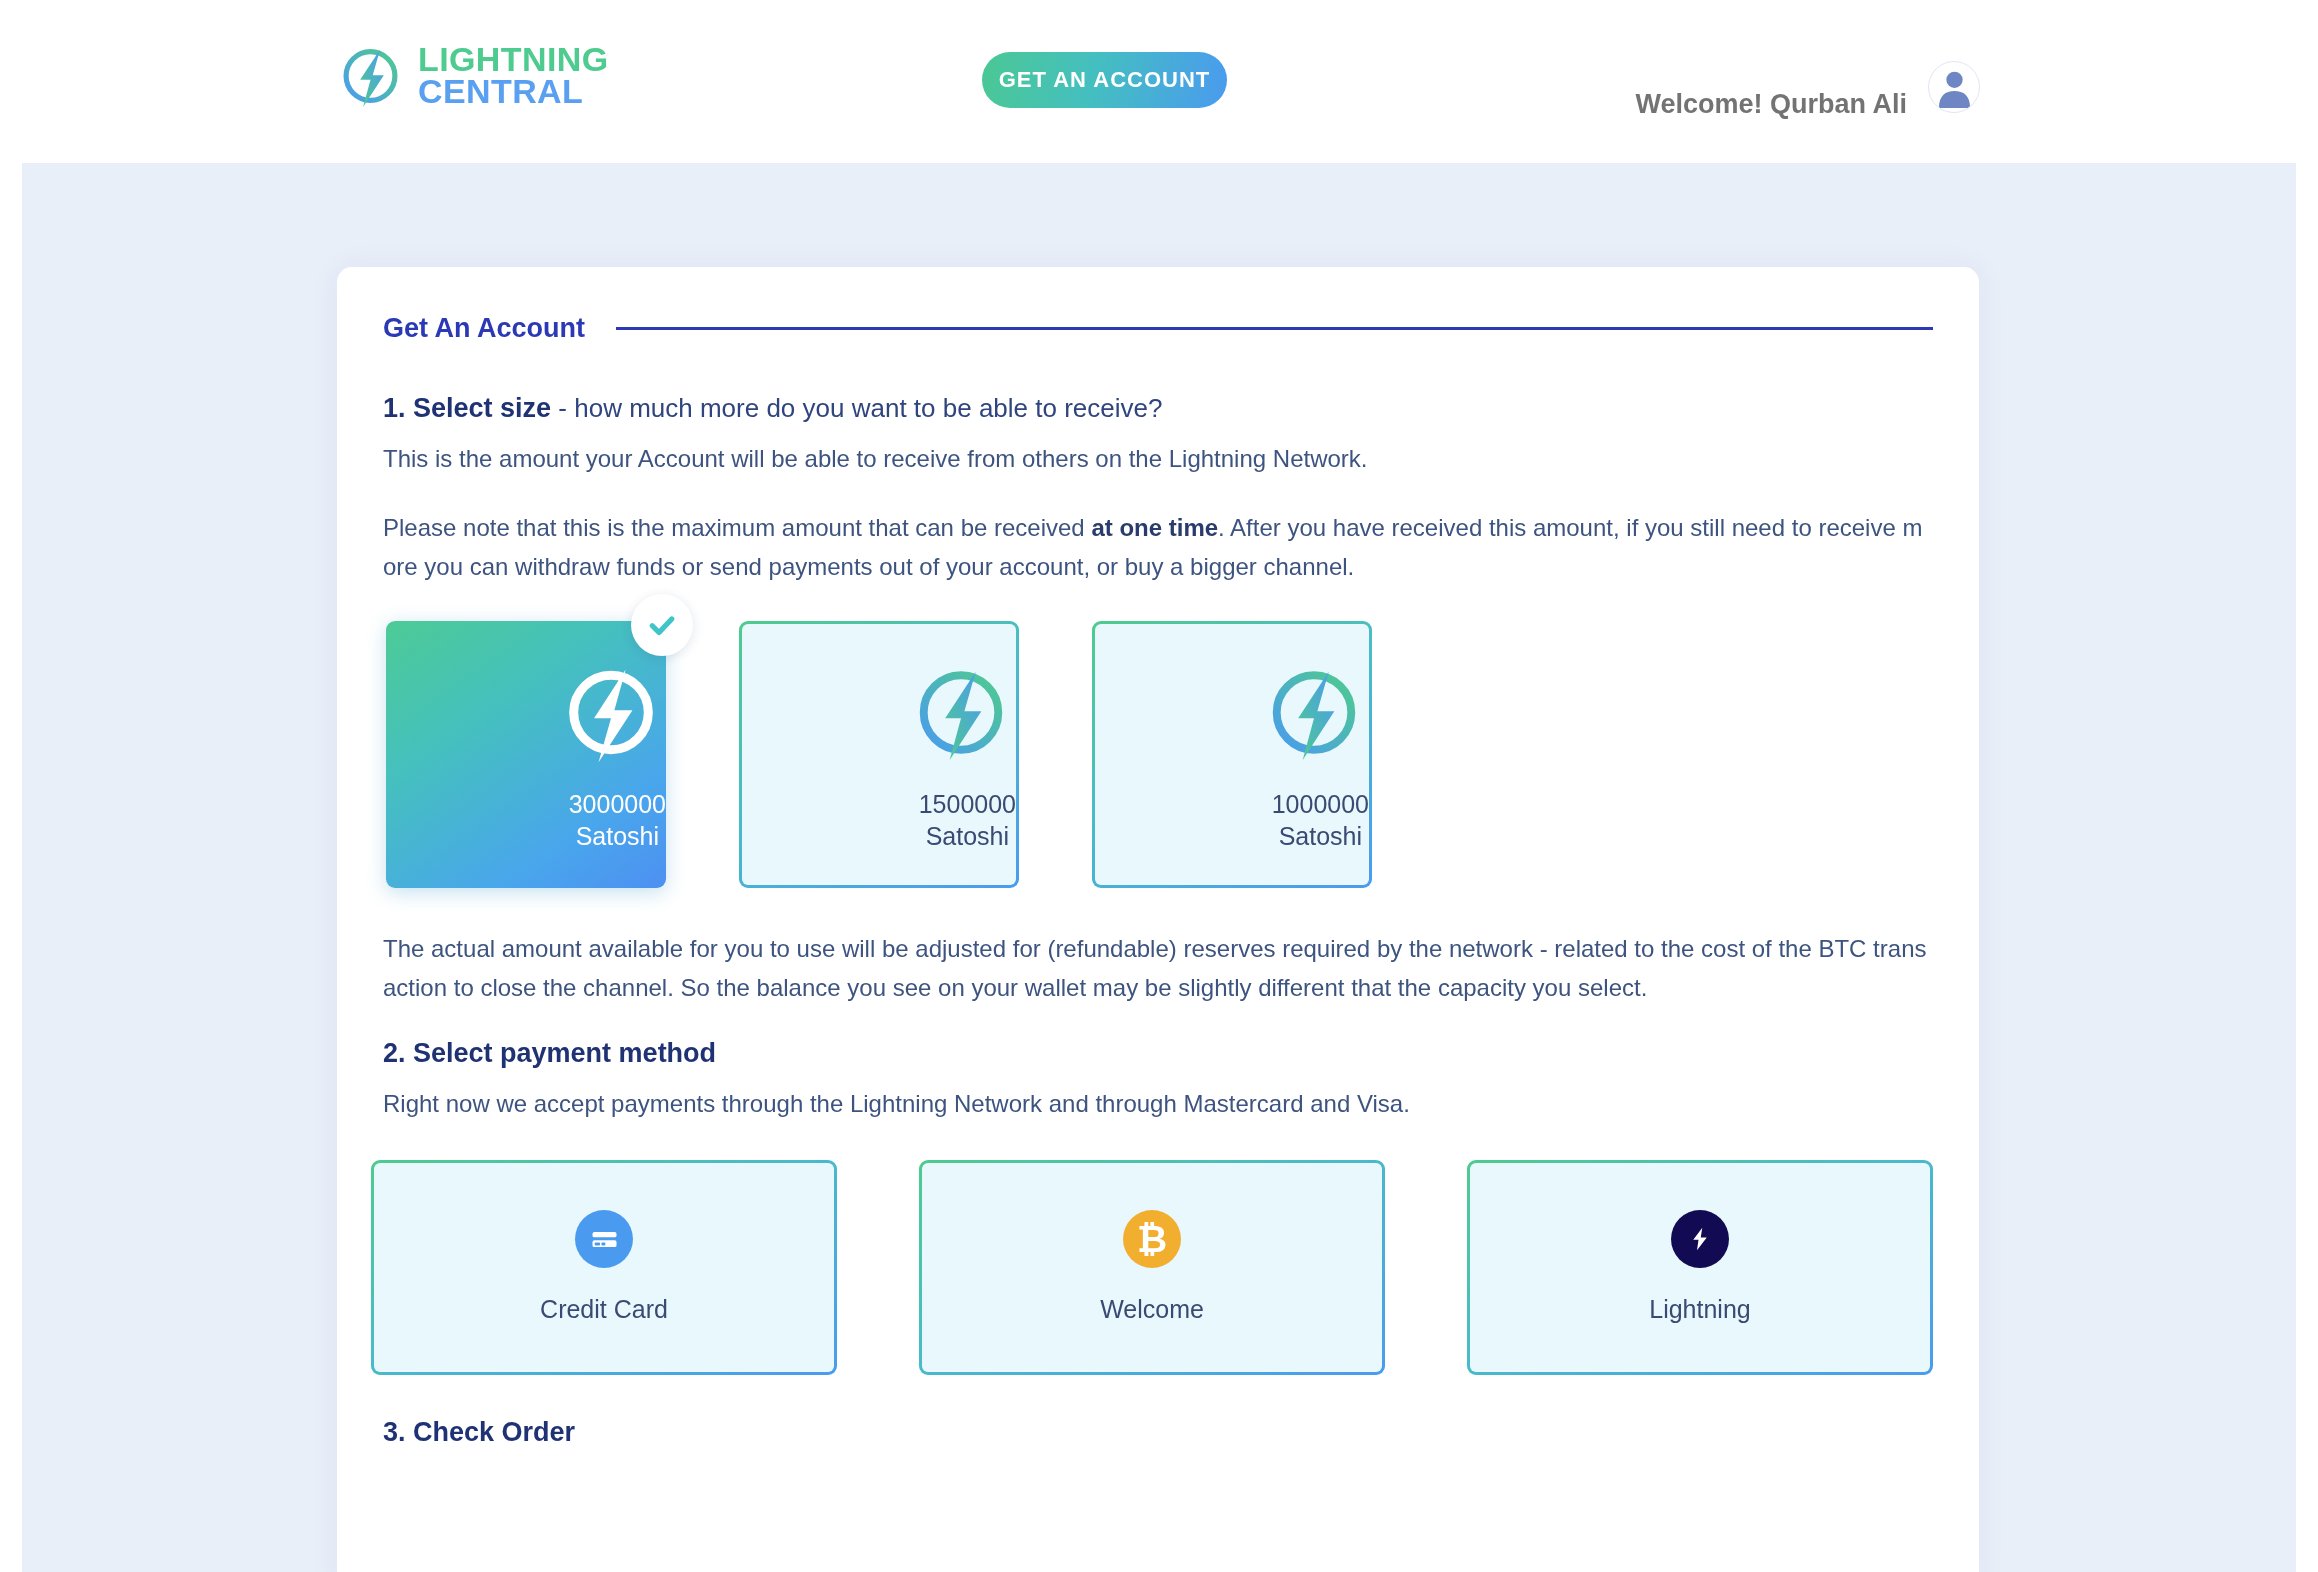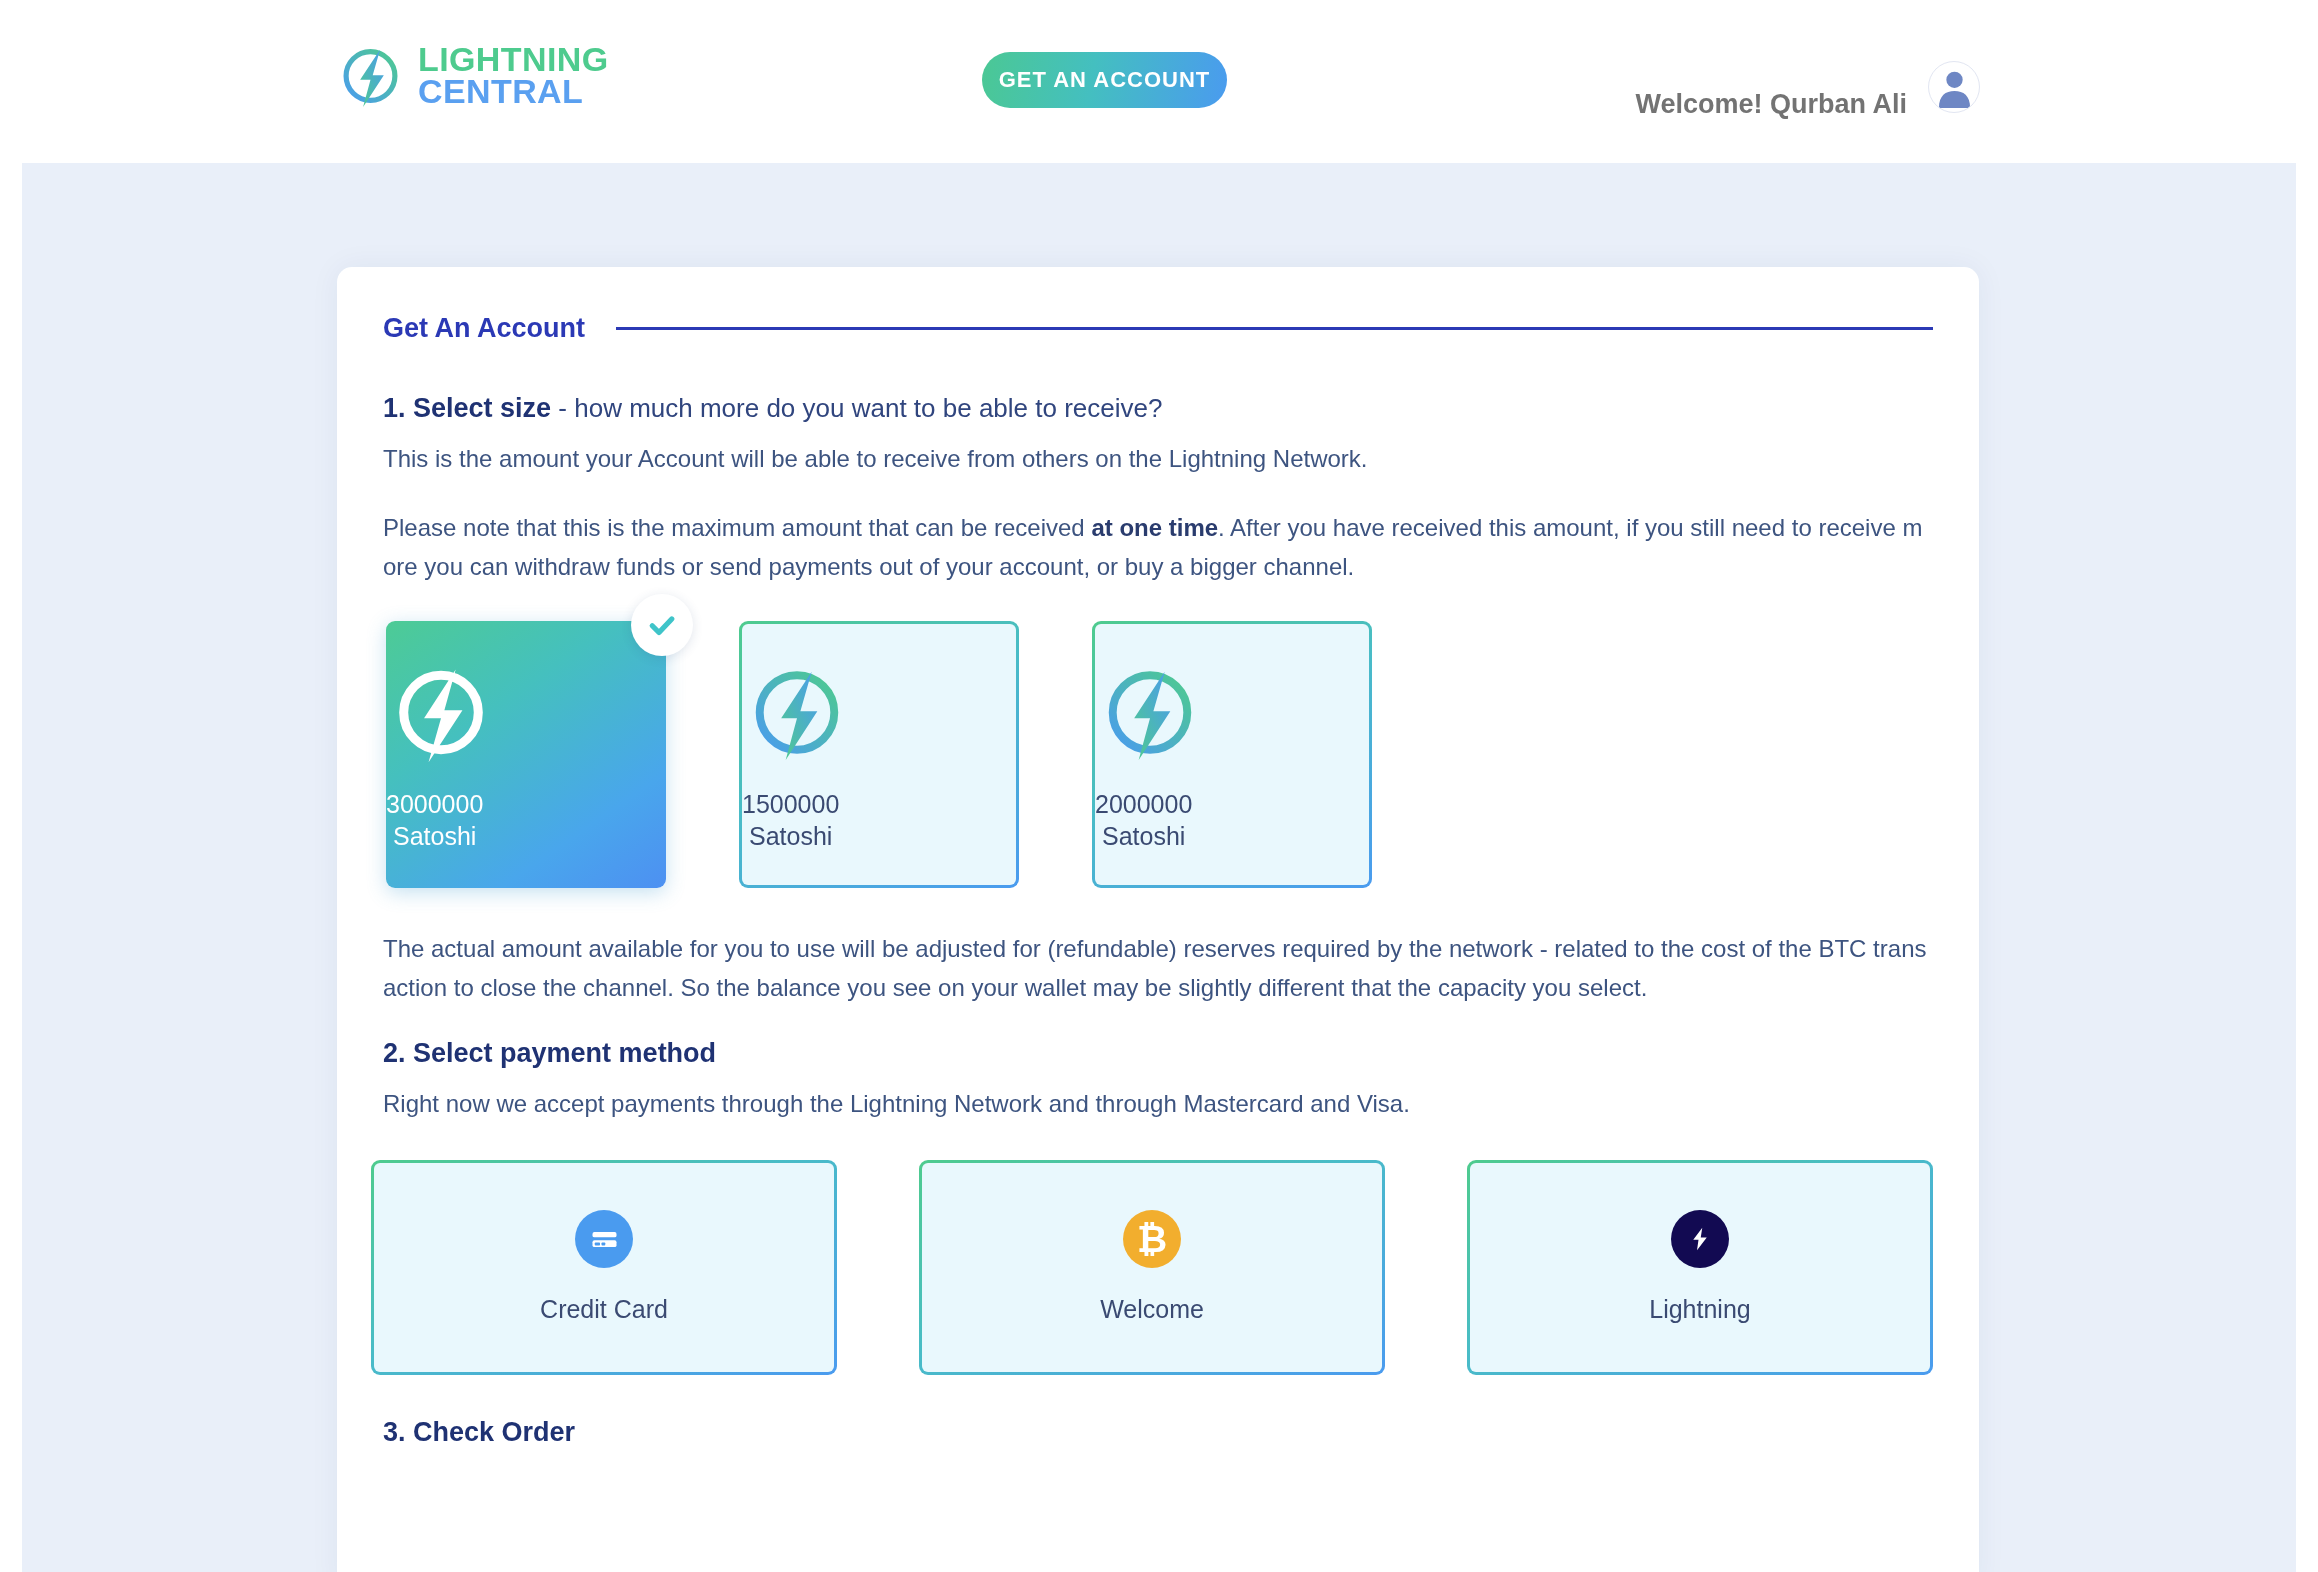--- a/index.html
+++ b/index.html
@@ -107,21 +107,21 @@
   
   .size-row {
     display: flex; gap: 43px; position: relative;
     margin: 34px 0 0 3px;
   }
   .size-card {
     position: relative;
     width: 280px; height: 267px;
     border-radius: 9px;
     display: flex; flex-direction: column;
-    align-items: flex-start; justify-content: center;
+    align-items: flex-end; justify-content: center;
     cursor: pointer;
   }
   .size-card.inactive {
     background: #E9F8FD;
     border: 3.7px solid transparent;
     background-image: linear-gradient(#E9F8FD, #E9F8FD),
        linear-gradient(150deg, #4ECB8E 0%, #49BCC7 45%, #4A9BEF 100%);
     background-origin: border-box;
     background-clip: padding-box, border-box;
     margin-left: 30px;
@@ -263,21 +263,21 @@
           <span>Satoshi</span>
         </div>
       </div>
 
       <div class="size-card inactive">
         <svg class="size-icon" viewBox="0 0 96 100">
           <circle cx="48" cy="50" r="33" fill="none" stroke="url(#lgA)" stroke-width="7"></circle>
           <path d="M61 14 L34 55 L48 55 L38 92 L66 49 L51 49 Z" fill="url(#lgB)"></path>
         </svg>
         <div class="size-amount">
-          <span>2000000</span><br>
+          <span>1000000</span><br>
           <span>Satoshi</span>
         </div>
       </div>
 
     </div>
 
     <div class="gap-56"></div>
 
     <p class="para">The actual amount available for you to use will be adjusted for (refundable) reserves required by the network - related to the cost of the BTC transaction to close the channel. So the balance you see on your wallet may be slightly different that the capacity you select.</p>
 

